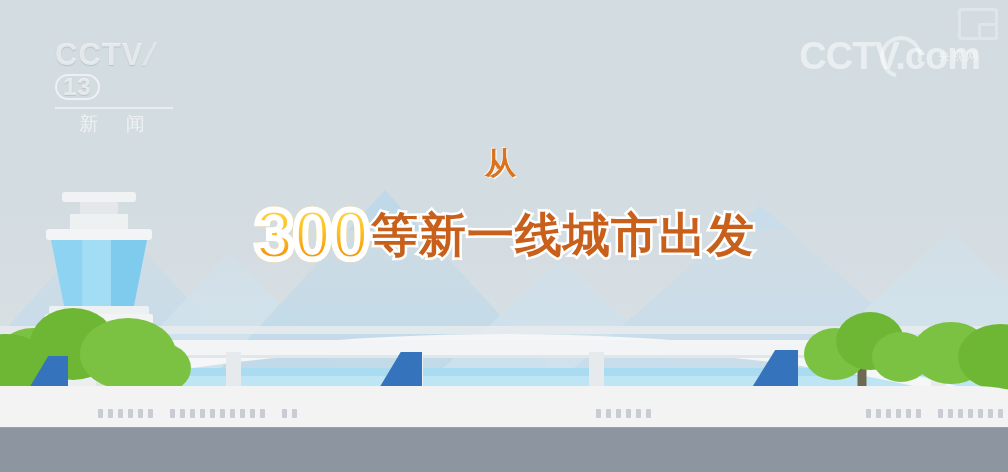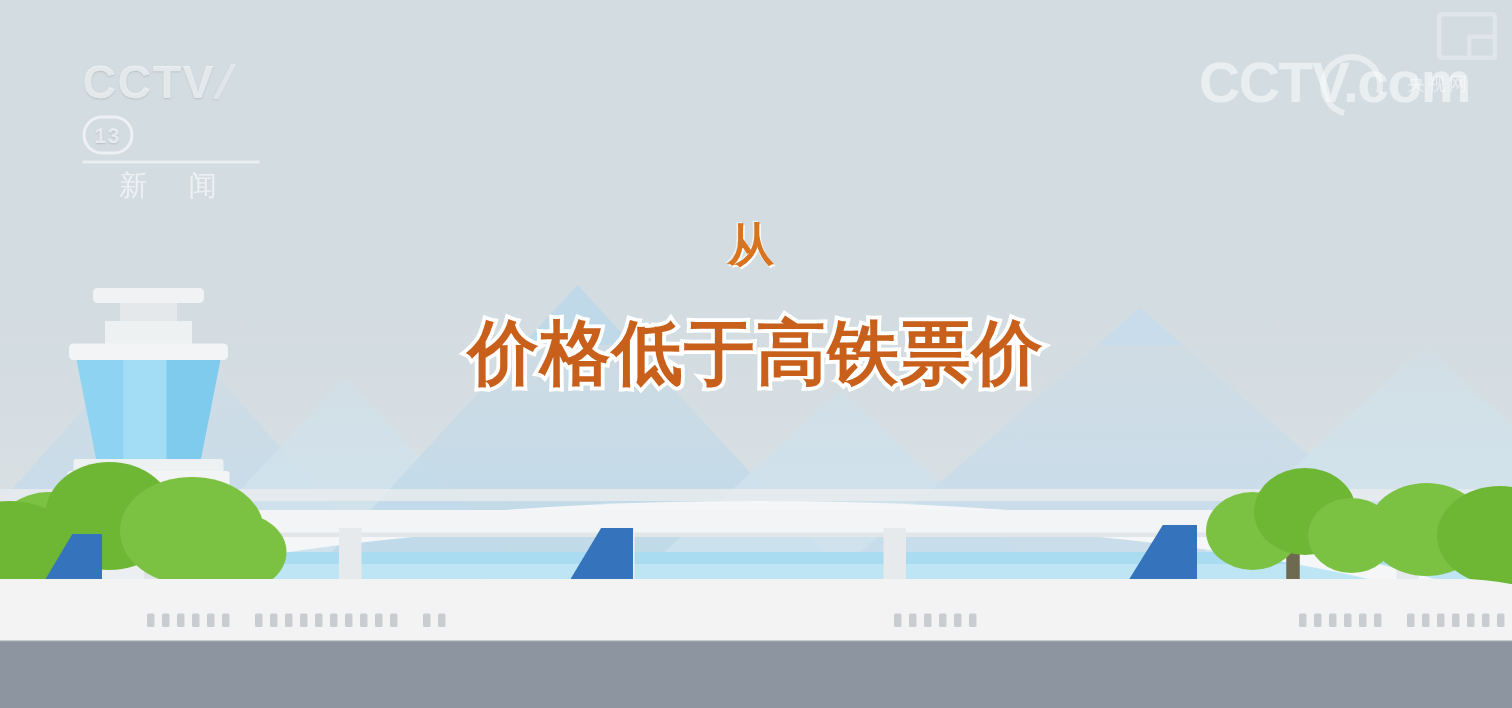--- a/index.html
+++ b/index.html
@@ -77,21 +77,21 @@
   .plane .cockpit{position:absolute;width:26px;height:5px;background:#b5bac0;border-radius:3px;}
   .plane .tailband{position:absolute;height:8px;background:#98a0a7;border-radius:3px;}
 
   
   .cctv13{position:absolute;left:55px;top:38px;width:125px;height:58px;
      color:rgba(255,255,255,.62);user-select:none;}
   .cctv13 .row1{font-size:31px;font-weight:bold;letter-spacing:1px;line-height:34px;
      text-shadow:0 1px 1px rgba(130,145,155,.35);}
   .cctv13 .slash{display:inline-block;transform:skewX(-18deg);opacity:.75;padding:0 2px;}
   .cctv13 .num{display:inline-block;border:2px solid rgba(255,255,255,.6);border-radius:13px;
-     padding:0 6px;font-size:14px;line-height:22px;vertical-align:4px;}
+     padding:0 6px;font-size:24px;line-height:22px;vertical-align:4px;}
   .cctv13 .rule{width:118px;height:2px;background:rgba(255,255,255,.5);margin-top:1px;}
   .cctv13 .row2{font-size:19px;letter-spacing:11px;text-align:center;margin-top:2px;
      color:rgba(255,255,255,.6);}
 
   
   .wm{position:absolute;right:28px;top:36px;height:52px;color:rgba(255,255,255,.5);user-select:none;}
   .wm .big{font-size:38px;font-weight:bold;line-height:40px;letter-spacing:-1px;}
   .wm .cn{position:absolute;right:0;top:12px;font-size:12px;letter-spacing:2px;color:rgba(255,255,255,.5);text-align:right;}
   .wm .ring{position:absolute;right:58px;top:0;width:34px;height:34px;border:4px solid rgba(255,255,255,.45);
      border-radius:50%;border-bottom-color:transparent;transform:rotate(-30deg);}
@@ -314,18 +314,19 @@
   </div>
   <div class="corner"></div>
 
   <div class="lines">
 
     <div class="line1">
       <span class="pre-from">从</span>
     </div>
 
     <div class="line2">
-      <span class="bigtxt">价格低于高铁票价</span>
+      <span class="num300">300</span>
+      <span class="bigtxt">等新一线城市出发</span>
     </div>
 
 
   </div>
 </div>
 
 </body></html>

